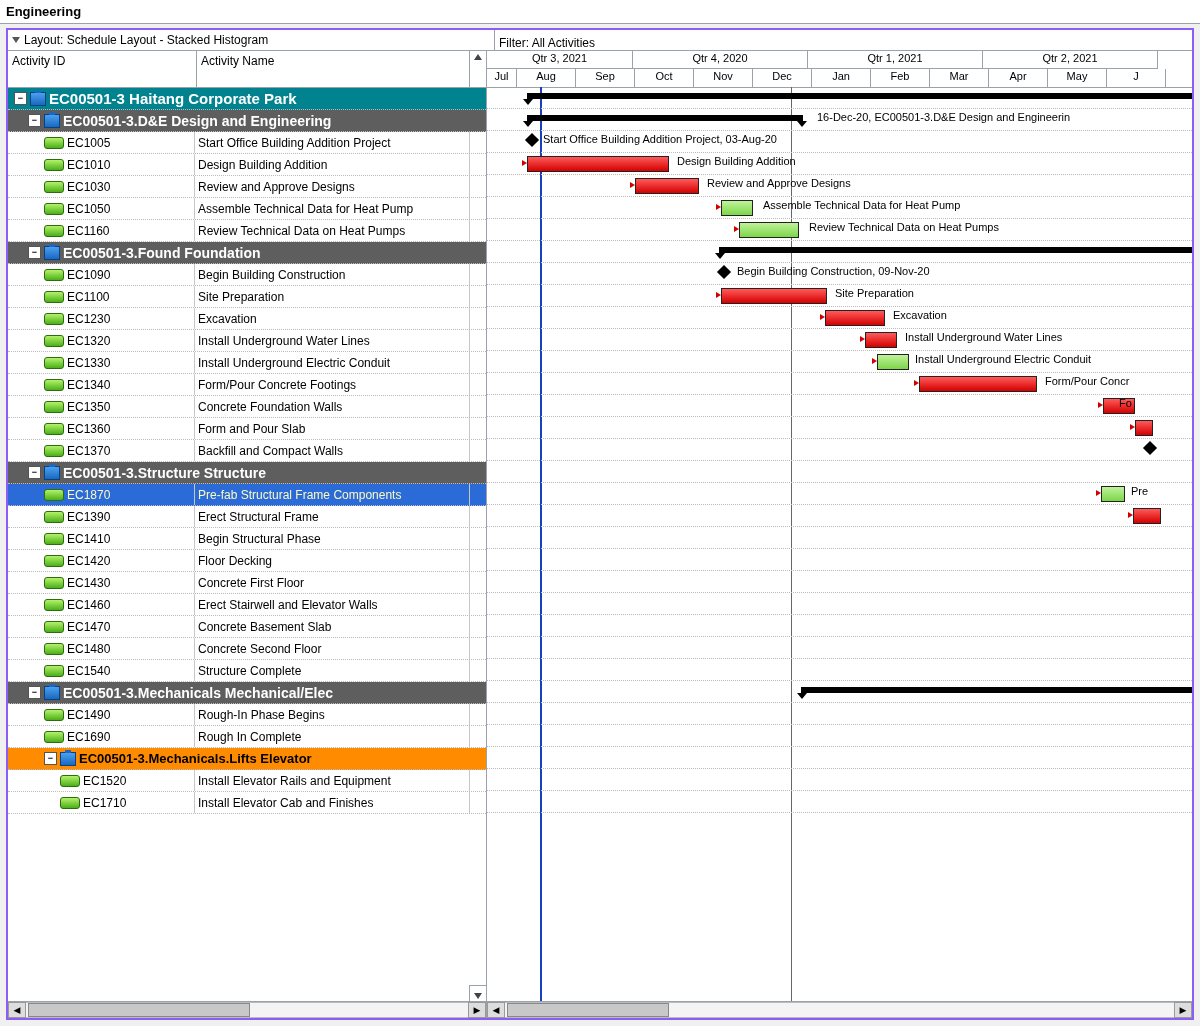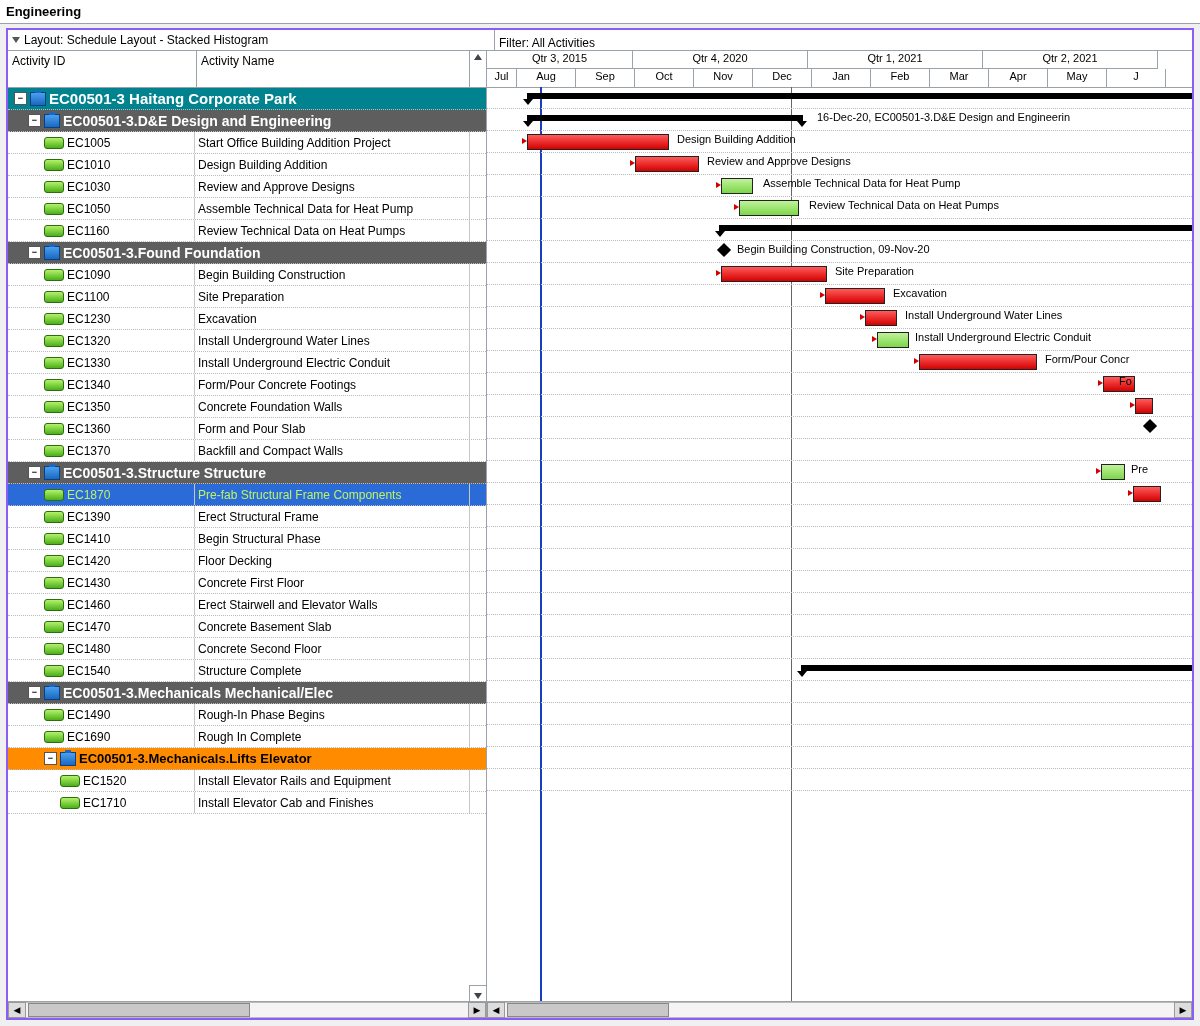--- a/index.html
+++ b/index.html
@@ -20,21 +20,21 @@
 .arrow-down{width:0;height:0;border-left:4px solid transparent;border-right:4px solid transparent;border-top:6px solid #444;margin-bottom:3px;}
 .rows{flex:1;overflow:hidden;position:relative;}
 .row{display:flex;height:21px;border-bottom:1px dotted #bbb;align-items:center;white-space:nowrap;}
 .row .c1{width:180px;border-right:1px solid #c6c6c6;padding:0 3px;display:flex;align-items:center;gap:3px;height:100%;overflow:hidden;}
 .row .c2{flex:1;border-right:1px solid #c6c6c6;padding:0 3px;display:flex;align-items:center;height:100%;overflow:hidden;}
 .row .sc{width:16px;}
 .grp{font-weight:bold;}
 .grp-project{background:#00838f;color:#fff;font-size:15px;}
 .grp-dark{background:#5e5e5e;color:#fff;font-size:14px;}
 .grp-orange{background:#ff8c00;color:#000;font-size:13px;}
-.sel{background:#2a6bd8;color:#bef264;text-align:right;}
+.sel{background:#2a6bd8;color:#fef9c3;text-align:right;}
 .sel .c2{background:#2a6bd8;}
 .collapse{width:11px;height:11px;background:#fff;border:1px solid #555;display:inline-flex;align-items:center;justify-content:center;font-size:9px;line-height:9px;color:#000;}
 .grp-icon{width:14px;height:12px;background:linear-gradient(#4aa0f0,#1a68c0);border:1px solid #0a4080;position:relative;}
 .grp-icon:before{content:"";position:absolute;top:-3px;left:4px;width:6px;height:3px;background:#1a68c0;}
 .act-icon{width:18px;height:10px;border-radius:3px;background:linear-gradient(#b4f26a,#4caf1a);border:1px solid #2a6f0c;}
 .indent-0{padding-left:0px;}
 .indent-1{padding-left:14px;}
 .indent-2{padding-left:30px;}
 .indent-3{padding-left:46px;}
 
@@ -438,21 +438,21 @@
           </div>
         </div>
     <div style="position: absolute; right: 0px; bottom: 0px; width: 16px; height: 16px; border-left: 1px solid rgb(154, 163, 170); border-top: 1px solid rgb(154, 163, 170); display: flex; align-items: flex-end; justify-content: center;">
           <span class="arrow-down"></span>
         </div>
       </div>
 
     <div class="right-pane">
       <div class="time-head">
         <div class="qr" id="qrow">
-            <div style="width: 145px;">Qtr 3, 2015</div>
+            <div style="width: 145px;">Qtr 3, 2021</div>
             <div style="width: 174px;">Qtr 4, 2020</div>
             <div style="width: 174px;">Qtr 1, 2021</div>
             <div style="width: 174px;">Qtr 2, 2021</div>
           </div>
         <div class="mr" id="mrow">
             <div style="width: 29px;">Jul</div>
             <div style="width: 58px;">Aug</div>
             <div style="width: 58px;">Sep</div>
             <div style="width: 58px;">Oct</div>
             <div style="width: 58px;">Nov</div>
@@ -467,20 +467,24 @@
       </div>
       <div class="gantt" id="gantt">
         <div class="vline-today" id="today" style="left: 53px;"></div>
         <div class="vline" id="vline" style="left: 304px;"></div>
       <div class="g-row">
             <div class="sum-bar" style="left: 40px; width: 740px;"></div>
           </div>
           <div class="g-row">
             <div class="sum-bar" style="left: 40px; width: 276px;"></div>
             <div class="bar-label" style="left: 330px;">16-Dec-20, EC00501-3.D&amp;E  Design and Engineerin</div>
+          </div>
+          <div class="g-row">
+            <div class="ms" style="left: 40px;"></div>
+            <div class="bar-label" style="left: 56px;">Start Office Building Addition Project, 03-Aug-20</div>
           </div>
           <div class="g-row">
             <div class="bar bar-red" style="left: 40px; width: 140px;"></div>
             <div class="link-arrow" style="left: 35px; top: 7px;"></div>
             <div class="bar-label" style="left: 190px;">Design Building Addition</div>
           </div>
           <div class="g-row">
             <div class="bar bar-red" style="left: 148px; width: 62px;"></div>
             <div class="link-arrow" style="left: 143px; top: 7px;"></div>
             <div class="bar-label" style="left: 220px;">Review and Approve Designs</div>

